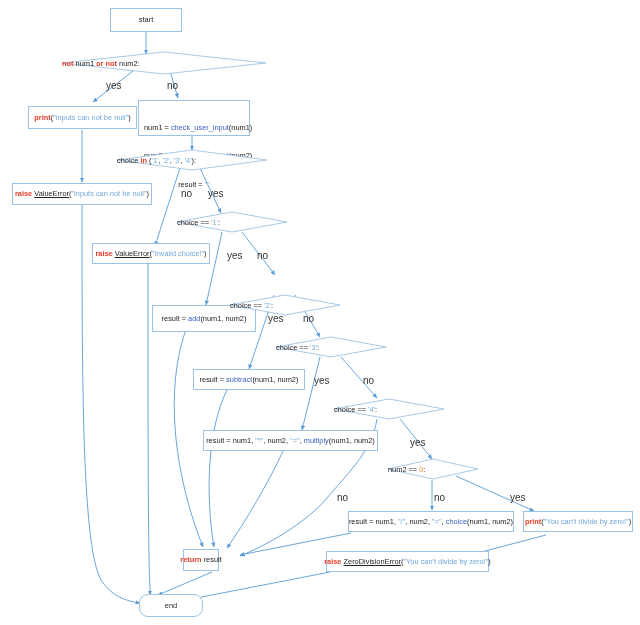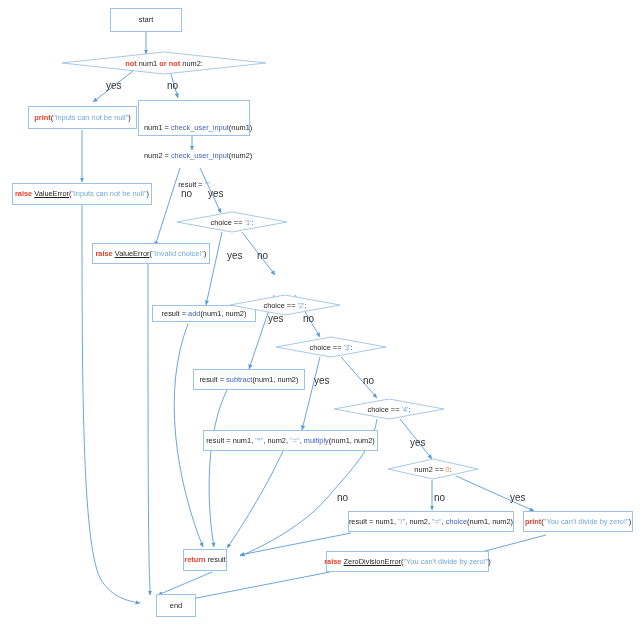--- a/index.html
+++ b/index.html
@@ -27,21 +27,21 @@
   .node.multi{
     display:block;
     padding:3px 5px;
     white-space:pre;
     text-align:center;
   }
   .dia-wrap{position:absolute;}
   .dia-wrap svg{position:absolute;left:0;top:0;overflow:visible;}
   .dia-label{
     position:absolute;left:0;top:0;width:100%;height:100%;
-    display:flex;align-items:center;justify-content:center;
+    display:flex;align-items:center;
     font-size:7.4px;color:#222222;white-space:nowrap;
   }
   .kw{color:#e8402a;font-weight:bold;}
   .fn{color:#3b5fc0;}
   .str{color:#6fa8dc;}
   .num{color:#e8913a;}
   .und{text-decoration:underline;color:#222222;}
   .elabel{
     position:absolute;font-size:10px;color:#333333;white-space:nowrap;
   }
@@ -133,35 +133,43 @@
   <div class="node rect multi" style="left:138px;top:100px;width:112px;height:36px;">
     <div>num1 = <span class="fn">check_user_input</span>(num1)</div>
     <div>num2 = <span class="fn">check_user_input</span>(num2)</div>
     <div>result = <span class="str">""</span></div>
   </div>
 
   <div class="node rect" style="left:12px;top:183px;width:140px;height:22px;">
     <span><span class="kw">raise</span> <span class="und">ValueError</span>(<span class="str">"inputs can not be null"</span>)</span>
   </div>
 
+  <div class="dia-wrap" style="left:117px;top:150px;width:150px;height:20px;">
+    <svg width="150" height="20" viewBox="0 0 150 20">
+      <polygon points="0,10 75,0 150,10 75,20" fill="#ffffff" stroke="#9cc3e5" stroke-width="0.9"></polygon>
+    </svg>
+    <div class="dia-label">
+      <span>choice <span class="kw">in</span> (<span class="str">'1'</span>, <span class="str">'2'</span>, <span class="str">'3'</span>, <span class="str">'4'</span>):</span>
+    </div>
+  </div>
 
   <div class="dia-wrap" style="left:177px;top:212px;width:110px;height:20px;">
     <svg width="110" height="20" viewBox="0 0 110 20">
       <polygon points="0,10 55,0 110,10 55,20" fill="#ffffff" stroke="#9cc3e5" stroke-width="0.9"></polygon>
     </svg>
     <div class="dia-label">
       <span>choice == <span class="str">'1'</span>:</span>
     </div>
   </div>
 
   <div class="node rect" style="left:92px;top:243px;width:118px;height:21px;">
     <span><span class="kw">raise</span> <span class="und">ValueError</span>(<span class="str">"Invalid choice!"</span>)</span>
   </div>
 
-  <div class="node rect" style="left:152px;top:305px;width:104px;height:17px;">
+  <div class="node rect" style="left:152px;top:305px;width:104px;height:27px;">
     <span>result = <span class="fn">add</span>(num1, num2)</span>
   </div>
 
   <div class="dia-wrap" style="left:230px;top:275px;width:110px;height:20px;margin-top:20px;">
     <svg width="110" height="20" viewBox="0 0 110 20">
       <polygon points="0,10 55,0 110,10 55,20" fill="#ffffff" stroke="#9cc3e5" stroke-width="0.9"></polygon>
     </svg>
     <div class="dia-label">
       <span>choice == <span class="str">'2'</span>:</span>
     </div>
@@ -203,29 +211,29 @@
   </div>
 
   <div class="node rect" style="left:348px;top:511px;width:166px;height:21px;">
     <span>result = num1, <span class="str">"/"</span>, num2, <span class="str">"="</span>, <span class="fn">choice</span>(num1, num2)</span>
   </div>
 
   <div class="node rect" style="left:523px;top:511px;width:110px;height:21px;">
     <span><span class="kw">print</span>(<span class="str">"You can't divide by zero!"</span>)</span>
   </div>
 
-  <div class="node rect" style="left:183px;top:549px;width:44px;height:22px;">
+  <div class="node rect" style="left:183px;top:549px;width:36px;height:22px;">
     <span><span class="kw">return</span> result</span>
   </div>
 
   <div class="node rect" style="left:326px;top:551px;width:163px;height:21px;">
     <span><span class="kw">raise</span> <span class="und">ZeroDivisionError</span>(<span class="str">"You can't divide by zero!"</span>)</span>
   </div>
 
-  <div class="node rect" style="left:156px;top:594px;width:40px;height:23px;">
+  <div class="node rect" style="left:139px;top:594px;width:64px;height:23px;border-radius:9px;">
     <span>end</span>
   </div>
 
   <span class="elabel" style="left:106px;top:80px;">yes</span>
   <span class="elabel" style="left:167px;top:80px;">no</span>
   <span class="elabel" style="left:181px;top:188px;">no</span>
   <span class="elabel" style="left:208px;top:188px;">yes</span>
   <span class="elabel" style="left:227px;top:250px;">yes</span>
   <span class="elabel" style="left:257px;top:250px;">no</span>
   <span class="elabel" style="left:268px;top:313px;">yes</span>

